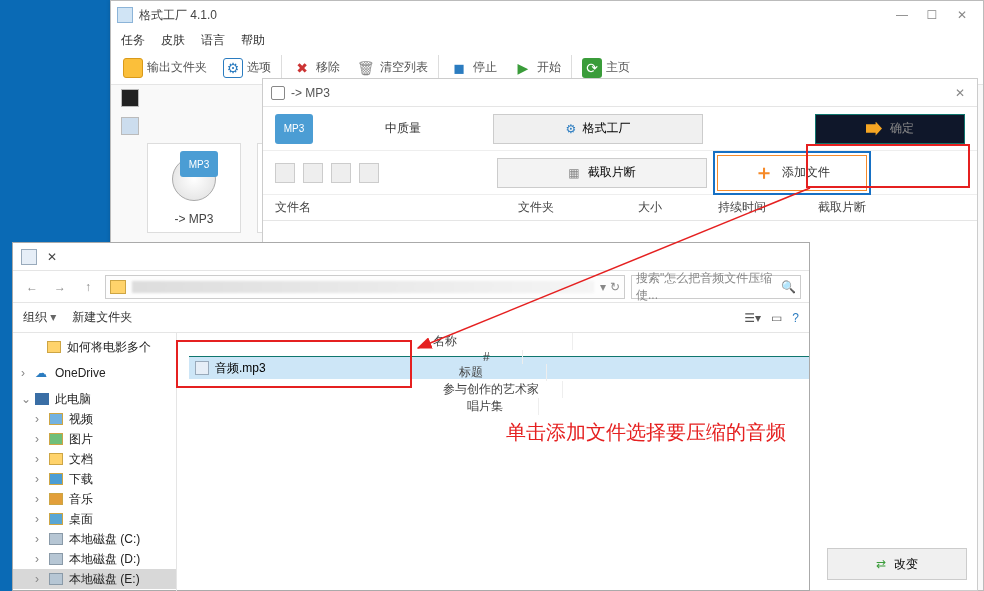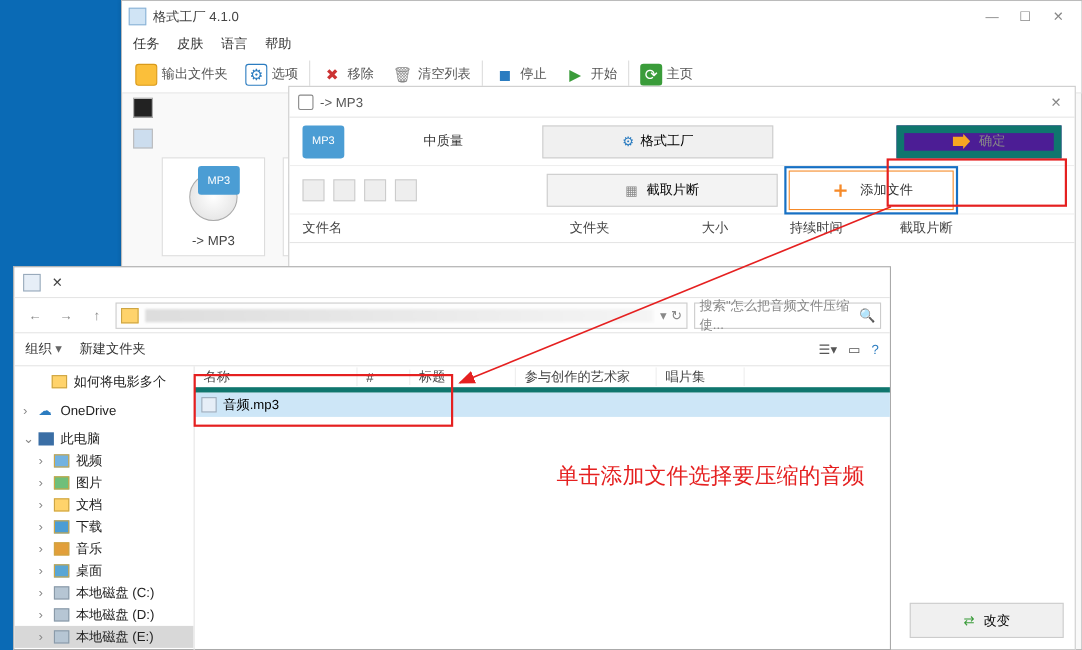--- a/index.html
+++ b/index.html
@@ -36,21 +36,21 @@
 
 .mp3dlg { position:absolute; left:262px; top:78px; width:716px; height:513px; background:#fff; border:1px solid #ccc; }
 .mp3dlg-title { height:28px; display:flex; align-items:center; padding:0 8px; border-bottom:1px solid #e5e5e5; }
 .mp3dlg-title .dot { width:14px; height:14px; border:1px solid #888; border-radius:2px; margin-right:6px; }
 .mp3dlg-title .t { flex:1; color:#555; }
 .mp3dlg-title .x { color:#888; padding:0 4px; }
 .cfgrow { height:44px; display:flex; align-items:center; padding:0 12px; gap:10px; border-bottom:1px solid #eee; }
 .mp3-badge { width:38px; height:30px; background:#4b9dd4; color:#fff; border-radius:3px; display:flex; align-items:center; justify-content:center; font-size:10px; }
 .quality { flex:0 0 160px; text-align:center; color:#333; }
 .outcfg-btn { flex:0 0 210px; height:30px; border:1px solid #ccc; background:#f0f0f0; display:flex; align-items:center; justify-content:center; gap:6px; }
-.ok-btn { margin-left:auto; width:150px; height:30px; background:#4c1d95; border:7px solid #0f766e; display:flex; align-items:center; justify-content:center; gap:8px; color:#888; }
+.ok-btn { margin-left:auto; width:150px; height:30px; background:#0f172a; border:1px solid #0f766e; display:flex; align-items:center; justify-content:center; gap:8px; color:#888; }
 .ok-btn .arrow { width:16px; height:14px; background:#f6a623; clip-path:polygon(0 20%,60% 20%,60% 0,100% 50%,60% 100%,60% 80%,0 80%); }
 .row2 { height:44px; display:flex; align-items:center; padding:0 12px; gap:8px; border-bottom:1px solid #eee; }
 .row2 .mini { width:20px; height:20px; background:#eee; border:1px solid #ccc; }
 .clip-btn { margin-left:110px; width:210px; height:30px; border:1px solid #ccc; background:#f3f3f3; display:flex; align-items:center; justify-content:center; gap:8px; }
 .add-btn { margin-left:auto; width:150px; height:36px; background:#fff; border:1px solid #f68a29; display:flex; align-items:center; justify-content:center; gap:8px; color:#333; }
 .add-btn .plus { color:#f68a29; font-size:20px; font-weight:bold; }
 .add-btn-wrap { outline:2px solid #1670c4; padding:2px; }
 .thead-row { height:26px; display:flex; align-items:center; padding:0 12px; color:#444; border-bottom:1px solid #e5e5e5; }
 .col-fn { width:210px; } .col-fd { width:120px;margin-left:33px; } .col-sz { width:80px; } .col-du { width:100px; } .col-cl { flex:1; }
 .right-btns { position:absolute; right:10px; bottom:10px; display:flex; flex-direction:column; gap:10px; }
@@ -65,32 +65,32 @@
 .od-path { height:32px; display:flex; align-items:center; gap:6px; padding:0 8px; border-bottom:1px solid #e5e5e5; }
 .nav-arrow { width:22px; height:22px; display:flex; align-items:center; justify-content:center; color:#888; }
 .path-box { flex:1; height:24px; border:1px solid #ccc; background:#fdfdfd; display:flex; align-items:center; padding:0 4px; gap:6px; }
 .path-box .fic { width:16px; height:14px; background:#ffd36b; border:1px solid #cda544; }
 .path-box .blur { flex:1; height:12px; background:linear-gradient(90deg,#ddd,#f5f5f5); filter:blur(1px); }
 .path-box .seg { display:flex; gap:4px; color:#888; }
 .search-box { width:170px; height:24px; border:1px solid #ccc; display:flex; align-items:center; padding:0 4px; color:#888; gap:4px; }
 .od-toolbar { height:30px; display:flex; align-items:center; gap:16px; padding:0 10px; border-bottom:1px solid #e5e5e5; color:#333; }
 .od-toolbar .dd::after { content:" ▾"; color:#666; }
 .od-toolbar .ops { margin-left:auto; display:flex; gap:10px; color:#555; }
-.od-body { display:flex; height:259px; }
+.od-body { display:flex; height:259px;gap:12px; }
 .sidebar { width:164px; border-right:1px solid #e5e5e5; overflow:hidden; padding-top:4px; }
 .sitem { display:flex; align-items:center; gap:6px; padding:2px 8px 2px 20px; color:#222; height:20px; }
 .sitem.selected { background:#d8d8d8; }
 .sitem .caret { width:8px; color:#888; display:inline-block; margin-left:-12px; }
 .sitem .fic { width:14px; height:12px; background:#ffd36b; border:1px solid #cda544; }
 .sitem .onedrive { width:14px; height:14px; color:#2b7cc0; }
 .sitem .pc { width:14px; height:12px; background:#3a6ea5; }
 .sitem .drive { width:14px; height:12px; background:#b6c6d4; border:1px solid #8a9aa8; }
 .sitem.lvl2 { padding-left:34px; }
 .filearea { flex:1; }
-.fhead { height:24px; display:flex; align-items:center; border-bottom:5px solid #0f766e; color:#444; }
+.fhead { height:24px; display:flex; align-items:center; border-bottom:1px solid #0f766e; color:#444;flex-direction:column; }
 .fhead div { padding:0 8px; border-right:1px solid #eee; }
 .fh-name { width:148px; } .fh-num { width:48px; } .fh-title { width:96px; } .fh-artist { width:128px; } .fh-album { width:80px; }
 .frow { height:22px; display:flex; align-items:center; background:#cde6f7; }
 .frow .fr-ic { width:14px; height:14px; background:#e6eef7; border:1px solid #9ab; margin:0 6px; }
 .redbox { position:absolute; border:2px solid #e52020; pointer-events:none; }
 .annot { position:absolute; color:#e52020; font-size:20px;margin-top:24px; }
 svg.arrow-annot { position:absolute; pointer-events:none; }
 </style>
 </head>
 <body>

